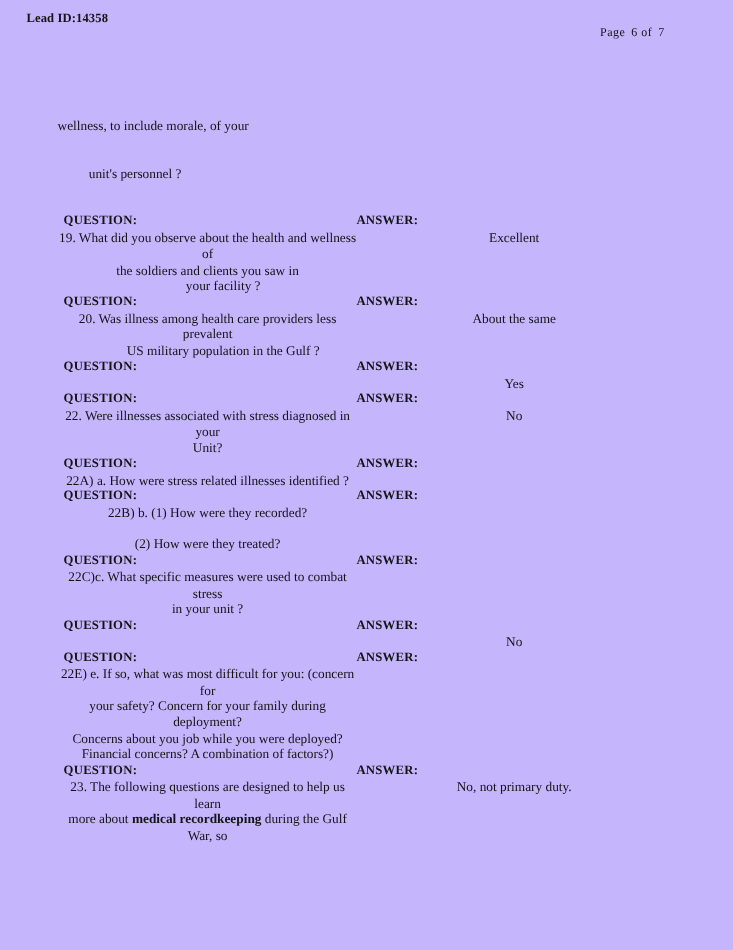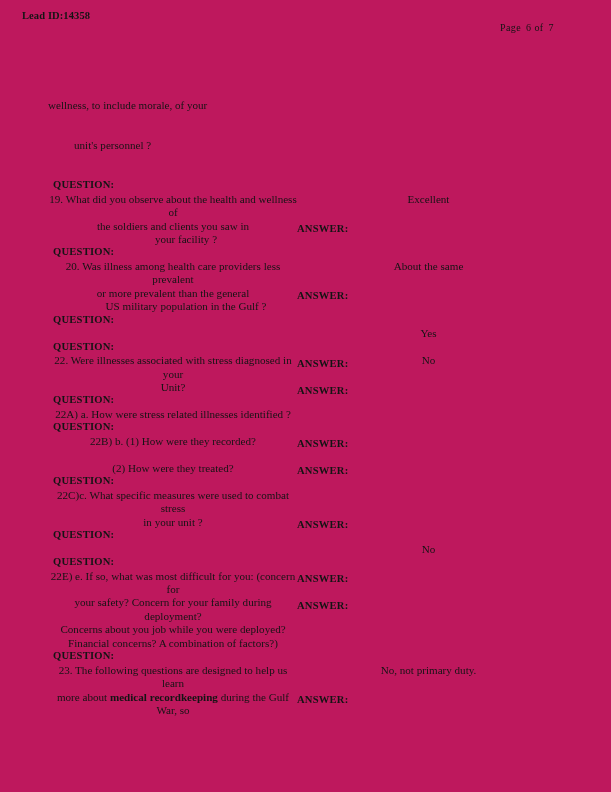--- a/index.html
+++ b/index.html
@@ -4,21 +4,21 @@
 <style>
   html, body {
     margin: 0;
     padding: 0;
     background: #ffffff;
   }
   .page {
     position: relative;
     width: 611px;
     height: 792px;
-    background: #be185d;
+    background: #c4b5fd;
     overflow: hidden;
     font-family: "Liberation Serif", "DejaVu Serif", serif;
     color: #141414;
   }
 
   
   .page-header {
     position: absolute;
     top: 10px;
     left: 0;
@@ -79,21 +79,20 @@
     font-weight: bold;
     letter-spacing: 0.2px;
   }
   .lbl-answer {
     position: absolute;
     left: 249px;
     top: 0;
     font-size: 10.6px;
     font-weight: bold;
     letter-spacing: 0.2px;
-    margin-top: 44px;
   }
   .qa-content {
     position: relative;
     min-height: 13.4px;
     text-align: center;
   }
   .q-text {
     width: 250px;
     font-size: 11.1px;
     line-height: 13.4px;
@@ -144,21 +143,20 @@
           </div>
         </div>
         <div class="qa-row">
           <div class="qa-labels">
             <span class="lbl-question">QUESTION:</span>
             <span class="lbl-answer">ANSWER:</span>
           </div>
           <div class="qa-content">
             <div class="q-text">
               <span class="ln">20.  Was illness among health care providers less prevalent</span>
-              <span class="ln">or more prevalent than the general</span>
               <span class="ln tab">US military population in the Gulf ?</span>
             </div>
             <div class="a-text">About the same</div>
           </div>
         </div>
         <div class="qa-row">
           <div class="qa-labels">
             <span class="lbl-question">QUESTION:</span>
             <span class="lbl-answer">ANSWER:</span>
           </div>

